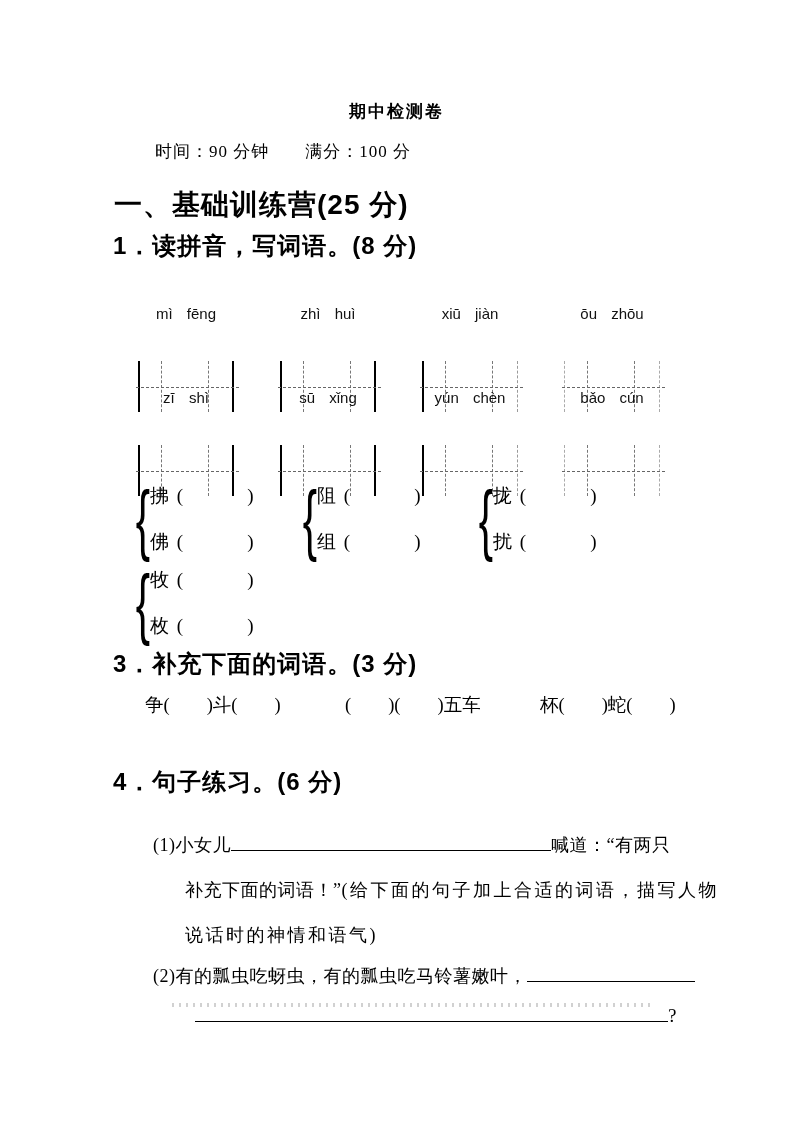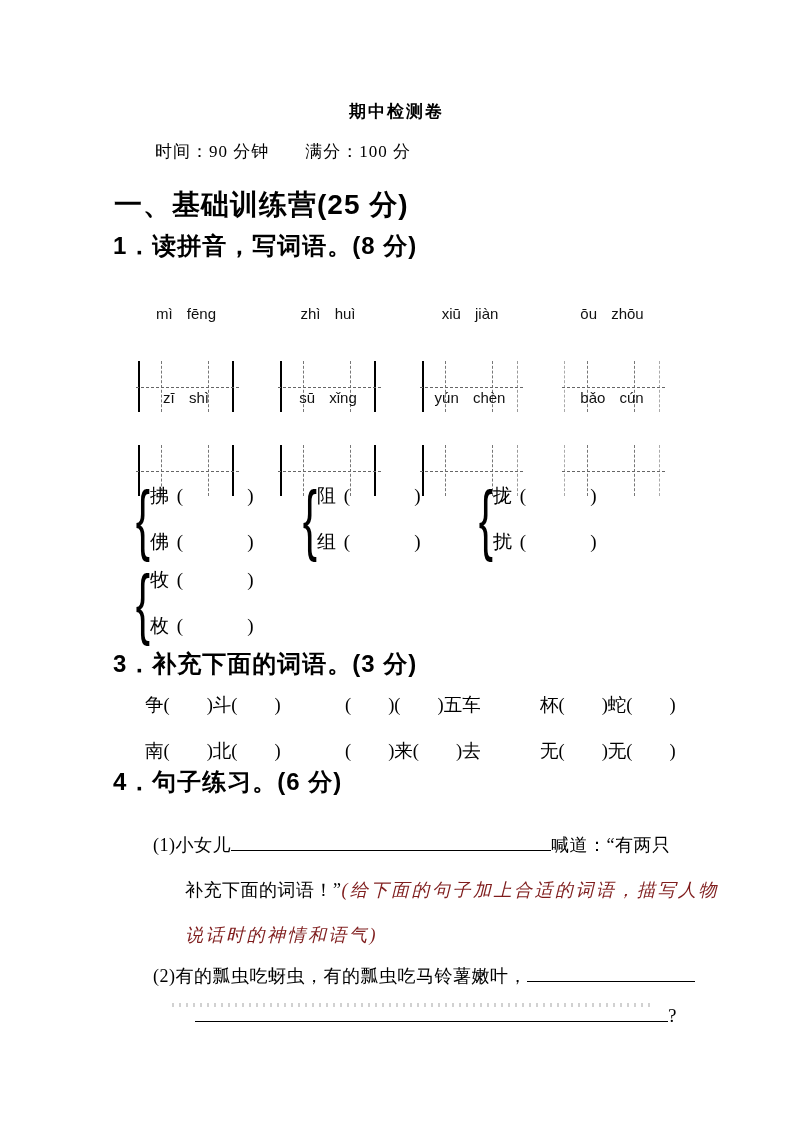--- a/index.html
+++ b/index.html
@@ -74,21 +74,21 @@
   .q3c2{left:200px;}
   .q3c3{left:395px;}
 
   
   .q4line{font-size:18px;letter-spacing:.5px;}
   .q4-1-l1{top:812px;left:133px;text-align:center;}
   .q4-1-l2{top:857px;left:165px;}
   .q4-1-l3{top:902px;left:165px;}
   .q4-2-l1{top:943px;left:133px;}
   .q4-2-l2{top:984px;left:175px;}
-  .kai{color:#7f1d1d;letter-spacing:2.5px;font-style:italic;}
+  .kai{color:#000000;letter-spacing:2.5px;}
   .blank{display:inline-block;height:3px;border-bottom:1.6px solid #000;}
   .blank1{width:320px;}
   .blank2{width:168px;}
   .blank3{width:473px;}
   .qmark{font-size:19px;}
 
   
   .noise{top:1003px;left:172px;width:478px;height:4px;opacity:.45;
          background:repeating-linear-gradient(90deg,#999 0 2px,transparent 2px 7px);}
 </style>
@@ -175,25 +175,20 @@
     </div>
   </div>
 
   <div class="abs q-label q3-label">3．补充下面的词语。(3 分)</div>
 
   <div class="abs q3row q3row1">
     <span class="q3c1">争(　　)斗(　　)</span>
     <span class="q3c2">(　　)(　　)五车</span>
     <span class="q3c3">杯(　　)蛇(　　)</span>
   </div>
-  <div class="abs q3row q3row2">
-    <span class="q3c1">南(　　)北(　　)</span>
-    <span class="q3c2">(　　)来(　　)去</span>
-    <span class="q3c3">无(　　)无(　　)</span>
-  </div>
 
   <div class="abs q-label q4-label">4．句子练习。(6 分)</div>
 
   <div class="abs q4line q4-1-l1">
     <span>(1)</span><span>小女儿</span><span class="blank blank1"></span><span>喊道：“有两只</span>
   </div>
   <div class="abs q4line q4-1-l2">
     <span>补充下面的词语！”</span><span class="kai">(给下面的句子加上合适的词语，描写人物</span>
   </div>
   <div class="abs q4line q4-1-l3">

